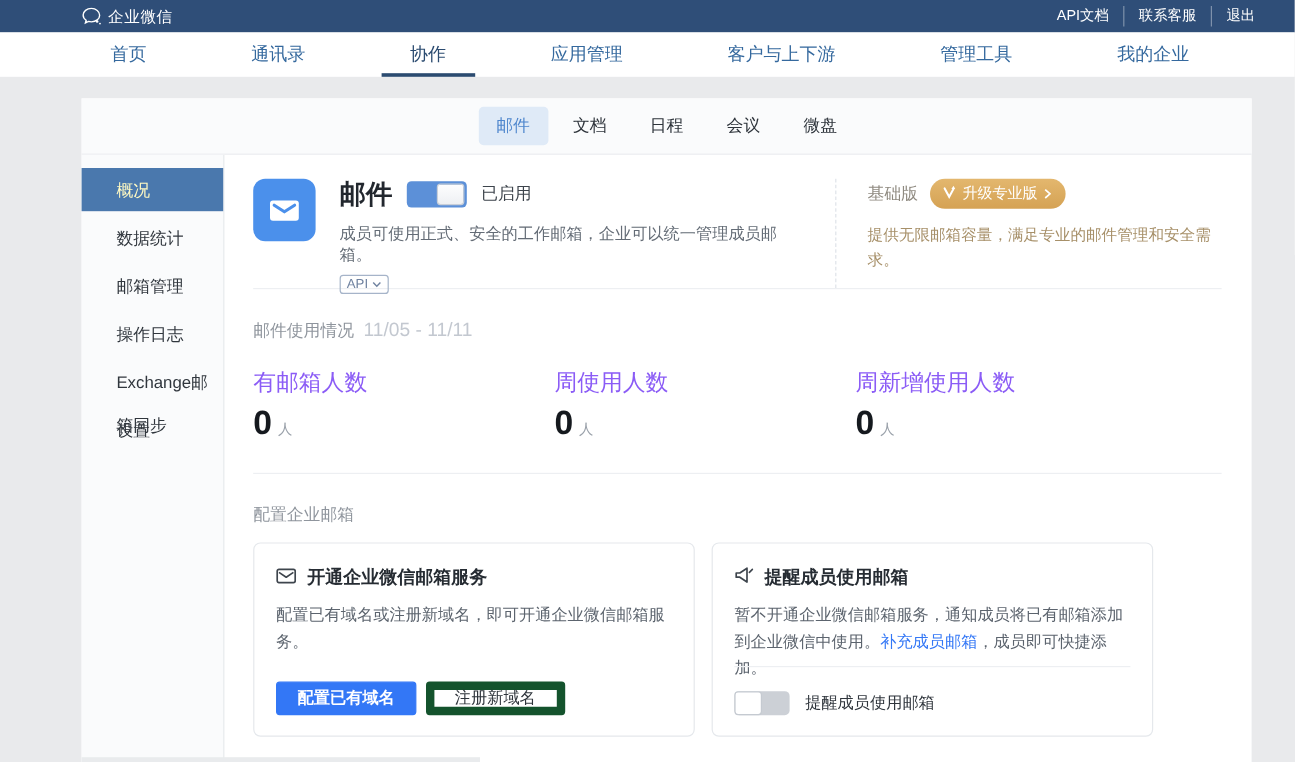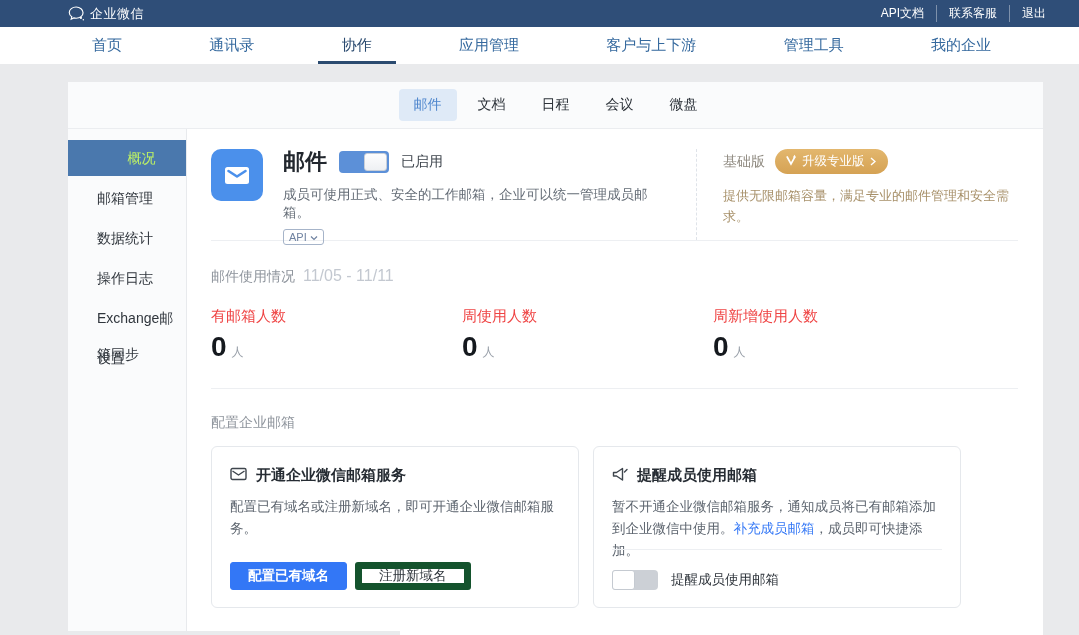--- a/index.html
+++ b/index.html
@@ -35,21 +35,21 @@
            background:#fff; }
   .subtab-row { height:47px; background:#fafbfc; border-bottom:1px solid #ebedf0;
                 display:flex; align-items:center; justify-content:center; gap:6px; }
   .subtab { font-size:14px; color:#2d333a; padding:7px 15px; border-radius:4px; cursor:pointer; }
   .subtab.active { background:#dfeaf7; color:#4e86cd; }
 
   .body-row { display:flex; height:506px; }
   .sidebar { width:168px; background:#fafbfc; border-right:1px solid #e8eaed; padding-top:11px; }
   .side-item { height:36px; line-height:36px; padding-left:29px; font-size:14px;
                color:#30363d; margin-bottom:4px; cursor:pointer; }
-  .side-item.active { background:#4a78ad; color:#bef264;text-align:center; }
+  .side-item.active { background:#4a78ad; color:#fef9c3; }
 
   .content { flex:1; padding:20px 25px 0 24px; position:relative; }
 
   
   .app-header { display:flex; height:91px; }
   .app-left { width:486px; padding-right:24px; border-right:1px dashed #dfe3e9;
               display:flex; gap:20px; }
   .app-icon { width:52px; height:52px; border-radius:10px; background:#4b90eb;
               flex:none; display:flex; align-items:center; justify-content:center; }
   .app-title-row { display:flex; align-items:center; gap:12px; margin-top:-2px; }
@@ -68,21 +68,21 @@
                    font-size:12.5px; padding:4px 12px 4px 10px; border-radius:13px; }
   .plan-desc { margin-top:11px; font-size:13px; color:#a79069; line-height:21px; width:295px; }
 
   .divider { border:none; border-top:1px solid #edeff2; }
 
   
   .usage-title-row { margin-top:26px; font-size:14px; color:#8f959d; }
   .usage-range { font-size:16px; color:#c3c8d0; margin-left:8px; }
   .stats-row { display:flex; margin-top:21px; }
   .stat { width:251px; }
-  .stat-label { font-size:15px; color:#ef4444; }
+  .stat-label { font-size:19px; color:#8b5cf6; }
   .stat-value-row { margin-top:5px; display:flex; align-items:baseline; }
   .stat-value { font-size:28px; font-weight:bold; color:#15191e; }
   .stat-unit { font-size:12px; color:#9aa1aa; margin-left:5px; }
   .divider.under-stats { margin-top:25px; }
 
   
   .config-title { margin-top:25px; font-size:14px; color:#8f959d; }
   .cards-row { display:flex; gap:14px; margin-top:14px; }
   .card { width:368px; height:162px; border:1px solid #e5e8ec; border-radius:6px;
           padding:19px 18px; position:relative; background:#fff; }
@@ -153,22 +153,22 @@
     <div class="subtab">文档</div>
     <div class="subtab">日程</div>
     <div class="subtab">会议</div>
     <div class="subtab">微盘</div>
   </div>
 
   <div class="body-row">
 
     <div class="sidebar">
       <div class="side-item active">概况</div>
+      <div class="side-item">数据统计</div>
       <div class="side-item">邮箱管理</div>
-      <div class="side-item">数据统计</div>
       <div class="side-item">操作日志</div>
       <div class="side-item">Exchange邮箱同步</div>
       <div class="side-item">设置</div>
     </div>
 
     <div class="content">
 
       <div class="app-header">
         <div class="app-left">
           <div class="app-icon">

